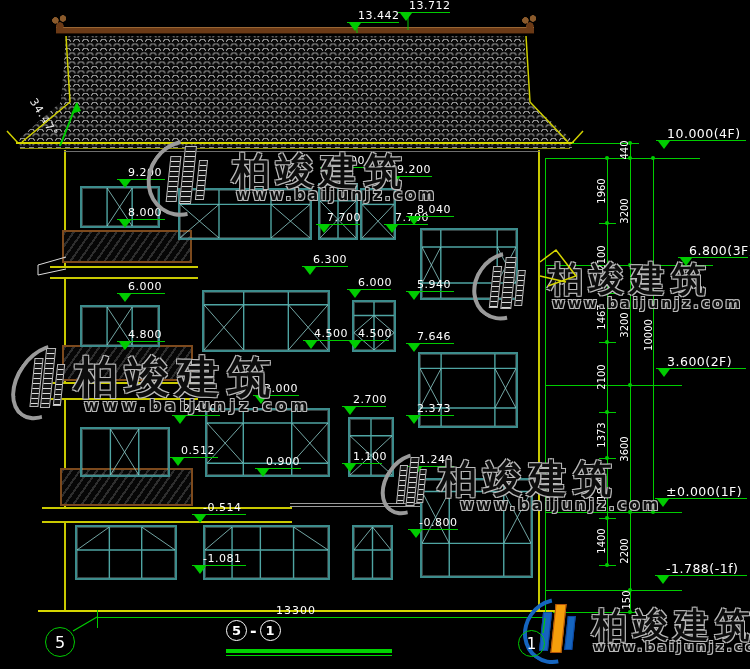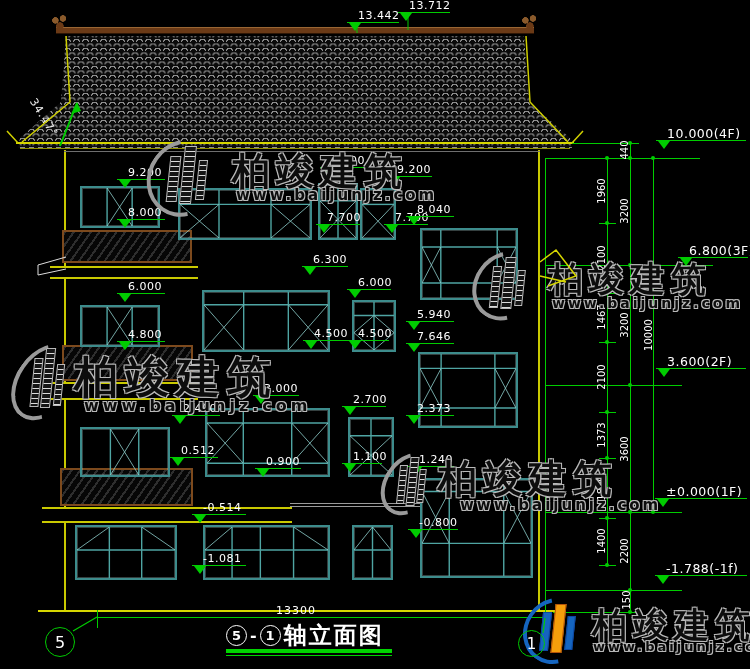--- a/index.html
+++ b/index.html
@@ -387,21 +387,21 @@
       <div class="marker" style="left: 384px; top: 212px;">
         <span class="t">7.700</span>
         <div class="u" style="width: 44px;"></div>
         <div class="tri"></div>
       </div>
       <div class="marker" style="left: 406px; top: 204px;">
         <span class="t">8.040</span>
         <div class="u" style="width: 48px;"></div>
         <div class="tri"></div>
       </div>
-      <div class="marker" style="left: 406px; top: 279px; margin-top: 30px;">
+      <div class="marker" style="left: 406px; top: 279px;">
         <span class="t">5.940</span>
         <div class="u" style="width: 48px;"></div>
         <div class="tri"></div>
       </div>
       <div class="marker" style="left: 302px; top: 254px;">
         <span class="t">6.300</span>
         <div class="u" style="width: 46px;"></div>
         <div class="tri"></div>
       </div>
       <div class="marker" style="left: 347px; top: 277px;">
@@ -551,17 +551,16 @@
   </svg>
 
   <div class="dim-text" style="left:276px;top:604px">13300</div>
   <div class="bubble" style="left:45px;top:627px;width:30px;height:30px;font-size:16px">5</div>
   <div class="bubble" style="left:518px;top:630px;width:27px;height:27px;font-size:15px">1</div>
 
   <div class="title">
     <span class="tc">5</span>
     <span class="tdash">-</span>
     <span class="tc">1</span>
-    <span class="ttext">轴立面图</span>
   </div>
   <div class="tl1"></div>
   <div class="tl2"></div>
 </div>
 
 </body></html>

